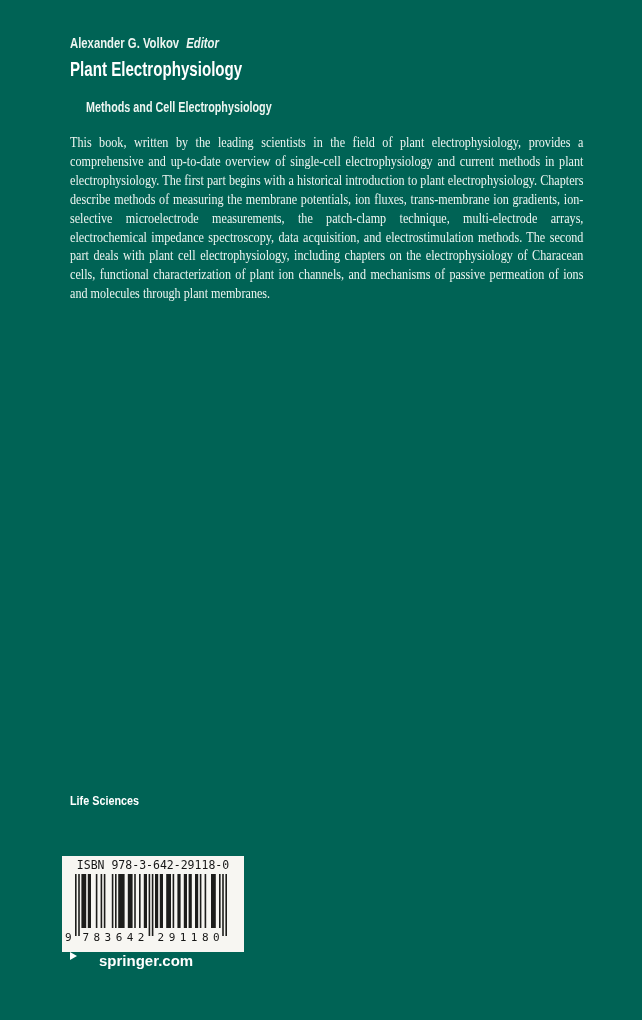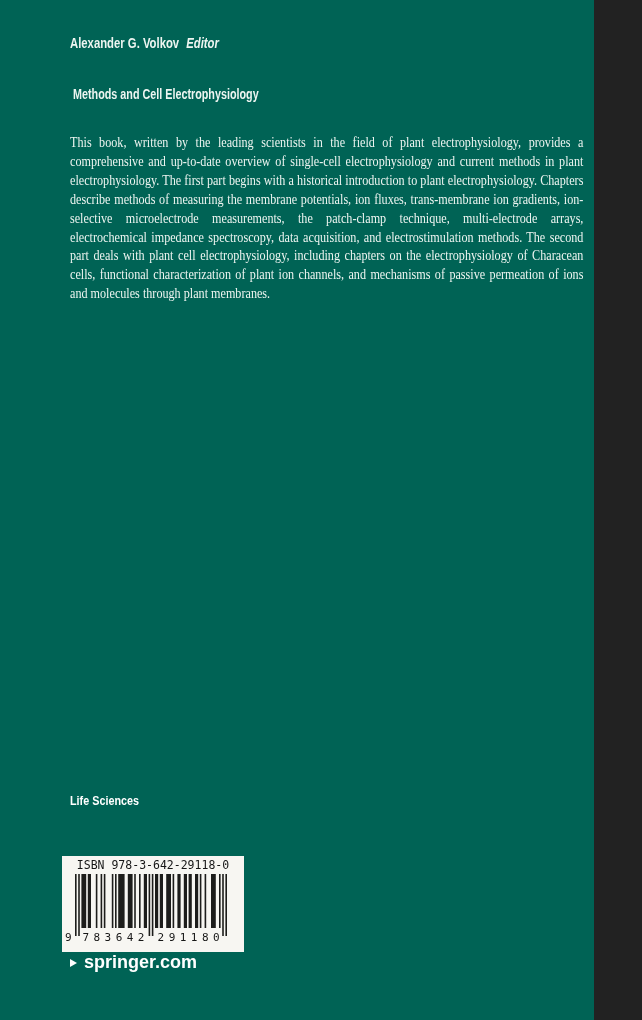--- a/index.html
+++ b/index.html
@@ -2,21 +2,21 @@
 <html><head>
 <meta charset="utf-8">
 <style>
   html, body {
     margin: 0;
     padding: 0;
     background: #222;
   }
   .cover {
     position: relative;
-    width: 594px;
+    width: 642px;
     height: 1020px;
     background: var(--bg, #006355);
     overflow: hidden;
     font-family: "Liberation Sans", sans-serif;
   }
   .cond {
     display: inline-block;
     white-space: nowrap;
     transform-origin: 0 50%;
   }
@@ -42,21 +42,21 @@
     color: #ffffff;
     font-size: 21px;
     font-weight: 700;
     line-height: 1.15;
   }
   .book-title .cond { transform: scaleX(0.72); }
   .book-subtitle {
     position: absolute;
     left: 70px;
     top: 83px;
-    margin: 3px;
+    margin: 16px;
     color: var(--ink, #edf5f1);
     font-size: 14px;
     font-weight: 700;
     line-height: 1.2;
   }
   .book-subtitle .cond { transform: scaleX(0.77); }
   .blurb {
     position: absolute;
     left: 70px;
     top: 133px;
@@ -98,24 +98,23 @@
   }
   .barcode-box svg {
     display: block;
     margin-top: 2px;
   }
   .publisher {
     position: absolute;
     left: 70px;
     top: 952px;
     display: flex;
-    align-items: center;
-    gap: 7px;
+    gap: 22px;
     color: #ffffff;
-    font-size: 18px;
+    font-size: 15px;
     font-weight: 700;
   }
   .tri {
     width: 0;
     height: 0;
     border-left: 7px solid #ffffff;
     border-top: 4.5px solid transparent;
     border-bottom: 4.5px solid transparent;
     display: inline-block;
   }
@@ -124,20 +123,23 @@
 <body>
 
 <div class="cover" style="--bg: #006355; --panel: #f7f6f2; --ink: #edf5f1;">
 
   <div class="author-line">
     <span class="cond">
       <span>Alexander G. Volkov</span><span class="role">Editor</span>
     </span>
   </div>
 
+  <h1 class="book-title">
+    <span class="cond">Plant Electrophysiology</span>
+  </h1>
 
   <h2 class="book-subtitle">
     <span class="cond">Methods and Cell Electrophysiology</span>
   </h2>
 
   <p class="blurb">This book, written by the leading scientists in the field of plant electrophysiology, provides a comprehensive and up-to-date overview of single-cell electrophysiology and current methods in plant electrophysiology. The first part begins with a historical introduction to plant electrophysiology. Chapters describe methods of measuring the membrane potentials, ion fluxes, trans-membrane ion gradients, ion-selective microelectrode measurements, the patch-clamp technique, multi-electrode arrays, electrochemical impedance spectroscopy, data acquisition, and electrostimulation methods. The second part deals with plant cell electrophysiology, including chapters on the electrophysiology of Characean cells, functional characterization of plant ion channels, and mechanisms of passive permeation of ions and molecules through plant membranes.</p>
 
   <div class="category">
     <span class="cond">Life Sciences</span>
   </div>

